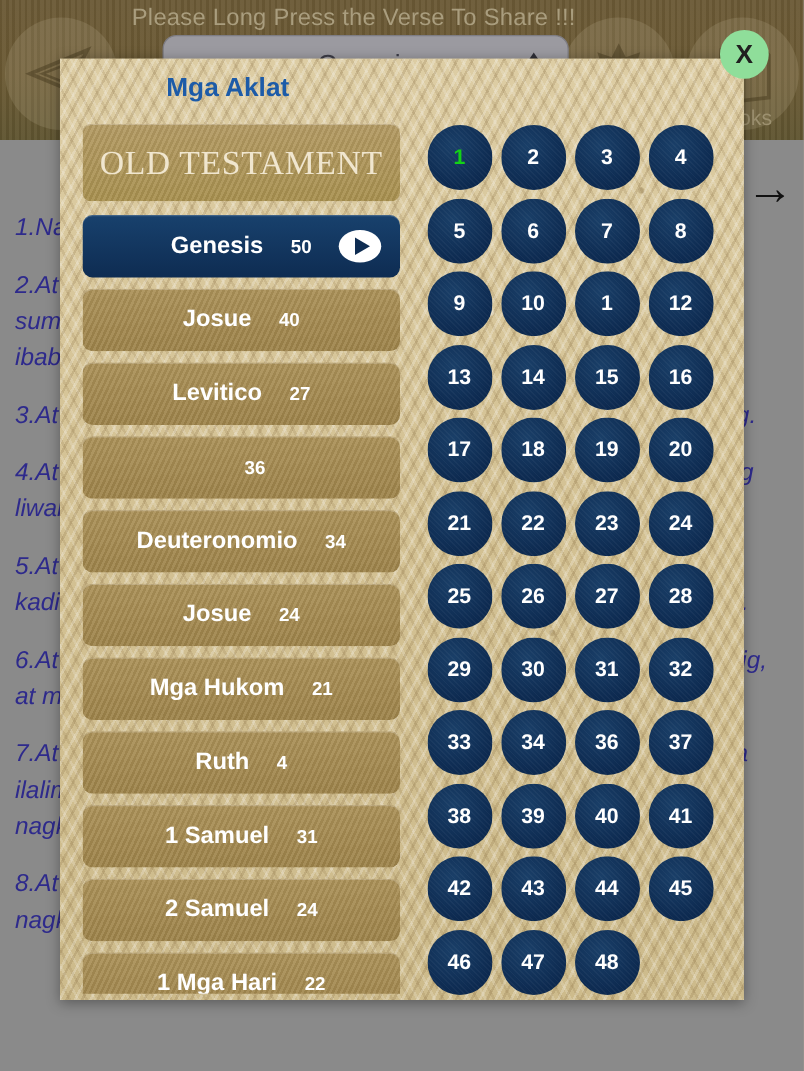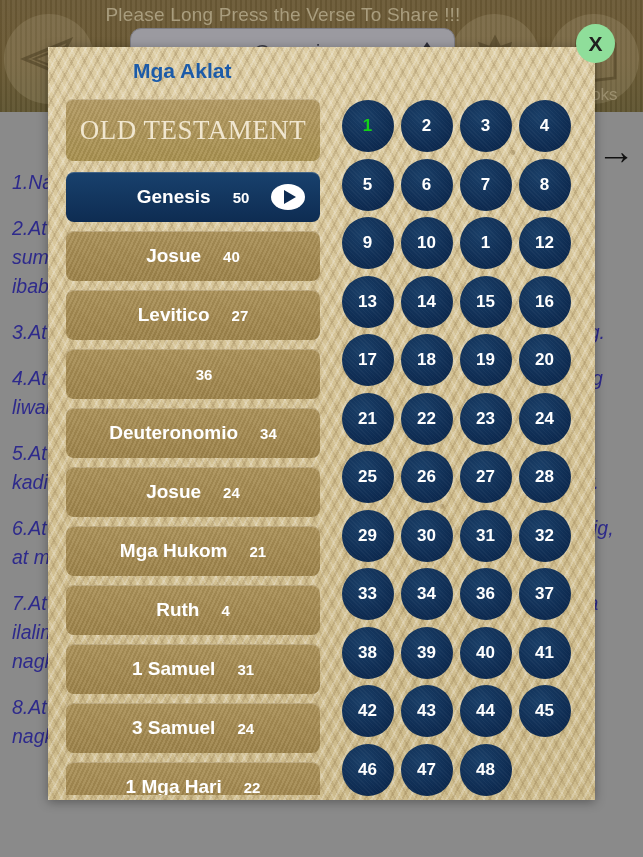--- a/index.html
+++ b/index.html
@@ -265,21 +265,21 @@
         </div>
         <div class="book-item">
           <span class="book-name">Ruth</span>
           <span class="book-count">4</span>
         </div>
         <div class="book-item">
           <span class="book-name">1 Samuel</span>
           <span class="book-count">31</span>
         </div>
         <div class="book-item">
-          <span class="book-name">3 Samuel</span>
+          <span class="book-name">2 Samuel</span>
           <span class="book-count">24</span>
         </div>
         <div class="book-item">
           <span class="book-name">1 Mga Hari</span>
           <span class="book-count">22</span>
         </div>
       </div>
   </div>
 
   <div id="chapters-col">

